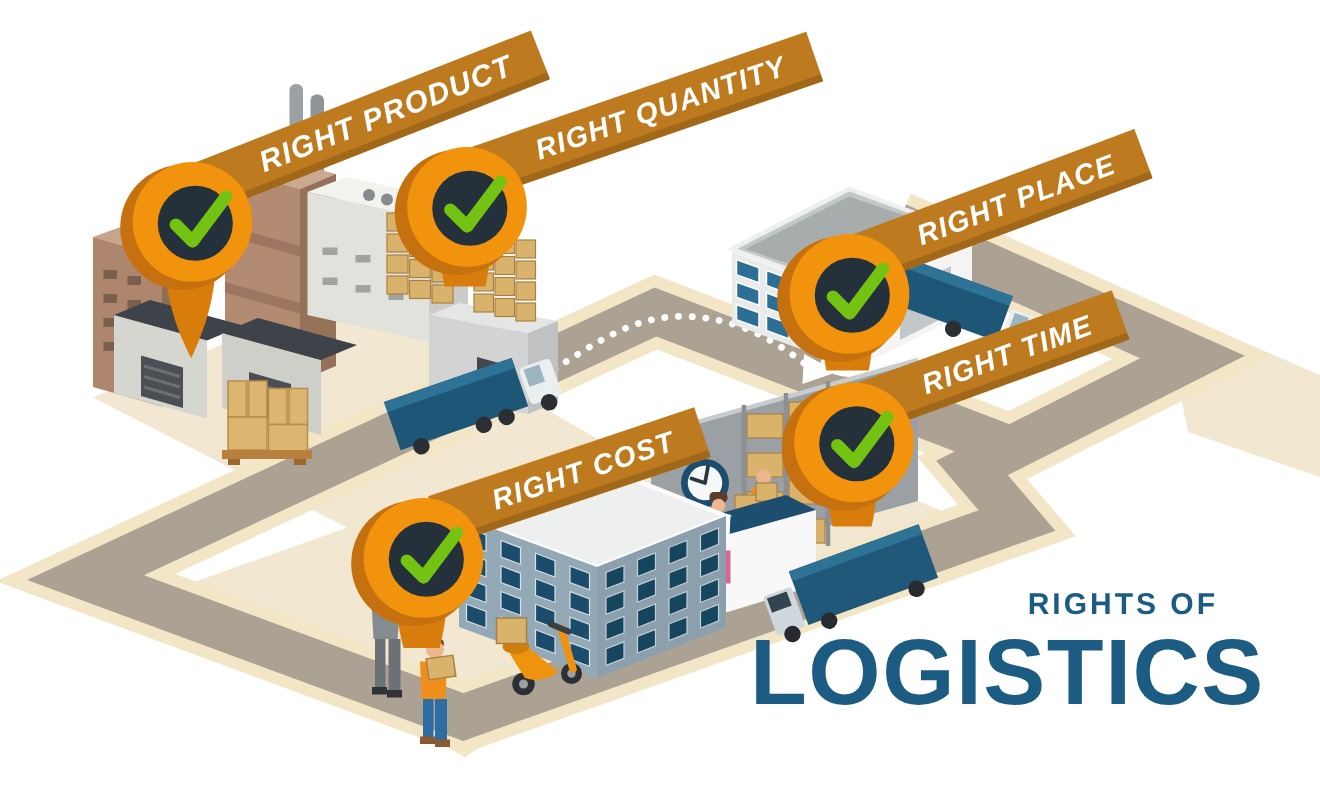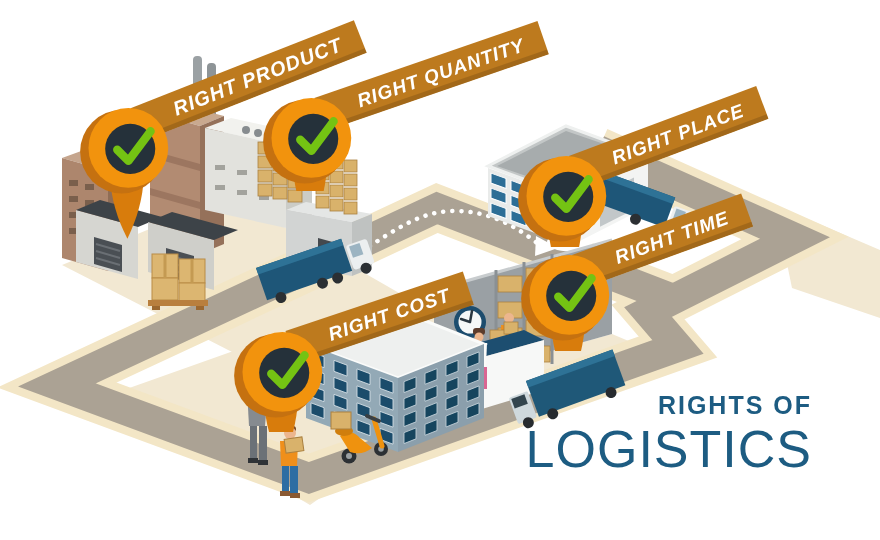--- a/index.html
+++ b/index.html
@@ -20,22 +20,22 @@
   
   .pin{position:absolute;z-index:3;width:115px;}
   .p1{left:69px;top:96px;height:150px;}
   .p2{left:252px;top:86px;height:105px;}
   .p3{left:507px;top:144px;height:103px;}
   .p4{left:510px;top:243px;height:108px;}
   .p5{left:223px;top:320px;height:112px;}
   
   .title-block{position:absolute;z-index:2;left:500px;top:393px;width:312px;
                text-align:right;color:#1d5c82;line-height:1;}
-  .title-line1{font-size:25px;font-weight:700;letter-spacing:2px;}
-  .title-line2{font-size:52px;font-weight:400;letter-spacing:1px;margin-top:5px;}
+  .title-line1{font-size:20px;font-weight:700;letter-spacing:2px;}
+  .title-line2{font-size:62px;font-weight:700;letter-spacing:1px;margin-top:5px;}
 </style>
 </head>
 <body>
 
 <div class="stage">
 
   <svg class="scene" width="880" height="540" viewBox="0 0 880 540">
     <defs>
       <symbol id="pin-shape" viewBox="0 0 124 164">
         <path d="M44,86 C46,114 52,132 63,154 C74,130 79,113 81,86 Z" fill="#d87c0c"></path>

